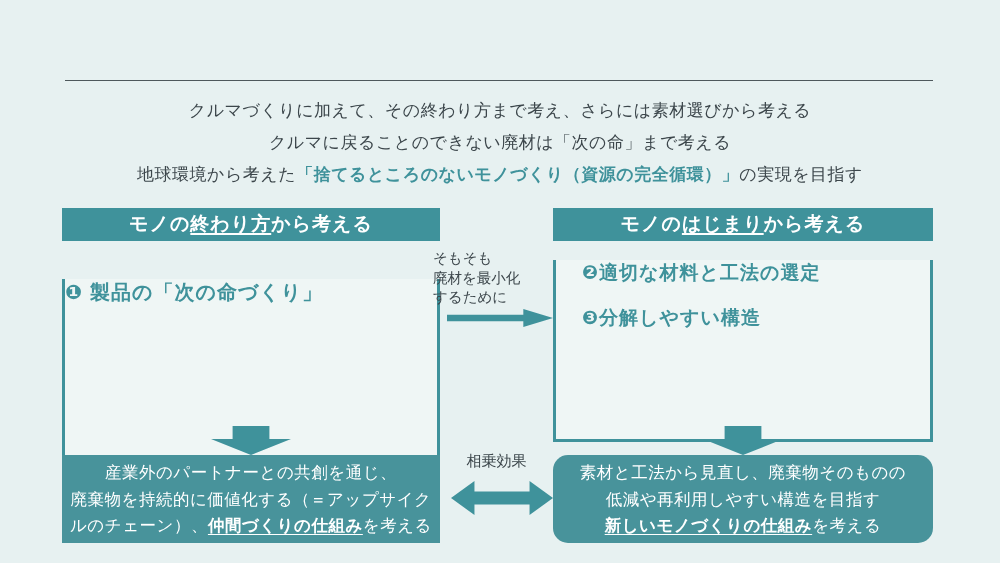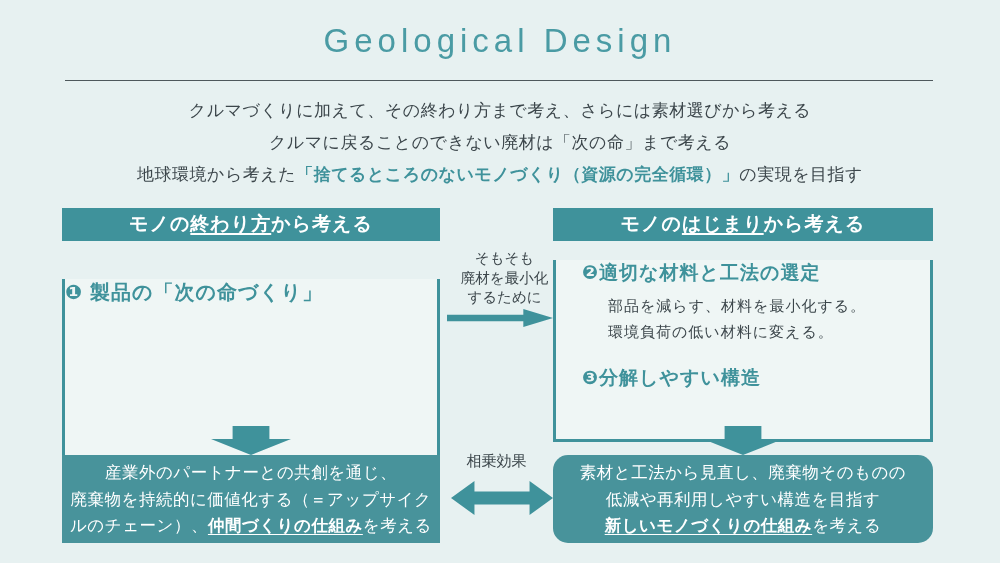--- a/index.html
+++ b/index.html
@@ -51,22 +51,22 @@
   }
   .item1-title{margin-top:38px;text-align:left;color:var(--accent);font-weight:bold;font-size:20px;letter-spacing:1px;}
   .marker{margin-right:7px;}
   .left-para{margin:18px 20px 0;font-size:15px;line-height:1.8;letter-spacing:1.5px;color:var(--text);}
 
   .item-title{margin:19px 0 0 26px;color:var(--accent);font-weight:bold;font-size:19px;letter-spacing:1px;}
   .sub-para{margin:7px 0 0 52px;font-size:15px;line-height:1.75;letter-spacing:1px;color:var(--text);}
 
   
   .minimize-note{
-    position:absolute;left:448px;top:249px;width:113px;
-    text-align:center;font-size:14.5px;line-height:1.35;color:var(--text);
+    position:absolute;left:433px;top:249px;width:113px;
+    font-size:14.5px;line-height:1.35;color:var(--text);
   }
   .right-arrow{
     position:absolute;left:447px;top:309px;width:106px;height:18px;
     background:var(--accent);
     clip-path:polygon(0 32%,72% 32%,72% 0,100% 50%,72% 100%,72% 68%,0 68%);
   }
 
   
   .down-arrow{
     position:absolute;top:426px;width:80px;height:29px;background:var(--accent);
@@ -93,21 +93,20 @@
   .double-arrow{
     position:absolute;left:451px;top:481px;width:102px;height:34px;background:var(--accent);
     clip-path:polygon(0 50%,23% 0,23% 31%,77% 31%,77% 0,100% 50%,77% 100%,77% 69%,23% 69%,23% 100%);
   }
 </style>
 </head>
 <body>
 
 <div class="stage">
 
-  <div class="title">Geological Design</div>
   <div class="rule"></div>
 
   <div class="intro intro-1">クルマづくりに加えて、その終わり方まで考え、さらには素材選びから考える</div>
   <div class="intro intro-2">クルマに戻ることのできない廃材は「次の命」まで考える</div>
   <div class="intro intro-3"><span>地球環境から考えた</span><span class="hl">「捨てるところのないモノづくり（資源の完全循環）」</span><span>の実現を目指す</span></div>
 
   <div class="panel panel-left">
     <div class="panel-header"><span>モノの</span><span class="u">終わり方</span><span>から考える</span></div>
     <div class="panel-body">
       <div class="item1-title"><span class="marker">❶</span><span>製品の「次の命づくり」</span></div>
@@ -118,24 +117,20 @@
     <div>そもそも</div>
     <div>廃材を最小化</div>
     <div>するために</div>
   </div>
   <div class="right-arrow"></div>
 
   <div class="panel panel-right">
     <div class="panel-header"><span>モノの</span><span class="u">はじまり</span><span>から考える</span></div>
     <div class="panel-body">
       <div class="item-title"><span>❷</span><span>適切な材料と工法の選定</span></div>
-      <div class="sub-para">
-        <div>部品を減らす、材料を最小化する。</div>
-        <div>環境負荷の低い材料に変える。</div>
-      </div>
       <div class="item-title"><span>❸</span><span>分解しやすい構造</span></div>
     </div>
   </div>
 
   <div class="down-arrow down-left"></div>
   <div class="down-arrow down-right"></div>
 
   <div class="synergy-label">相乗効果</div>
   <div class="double-arrow"></div>
 

